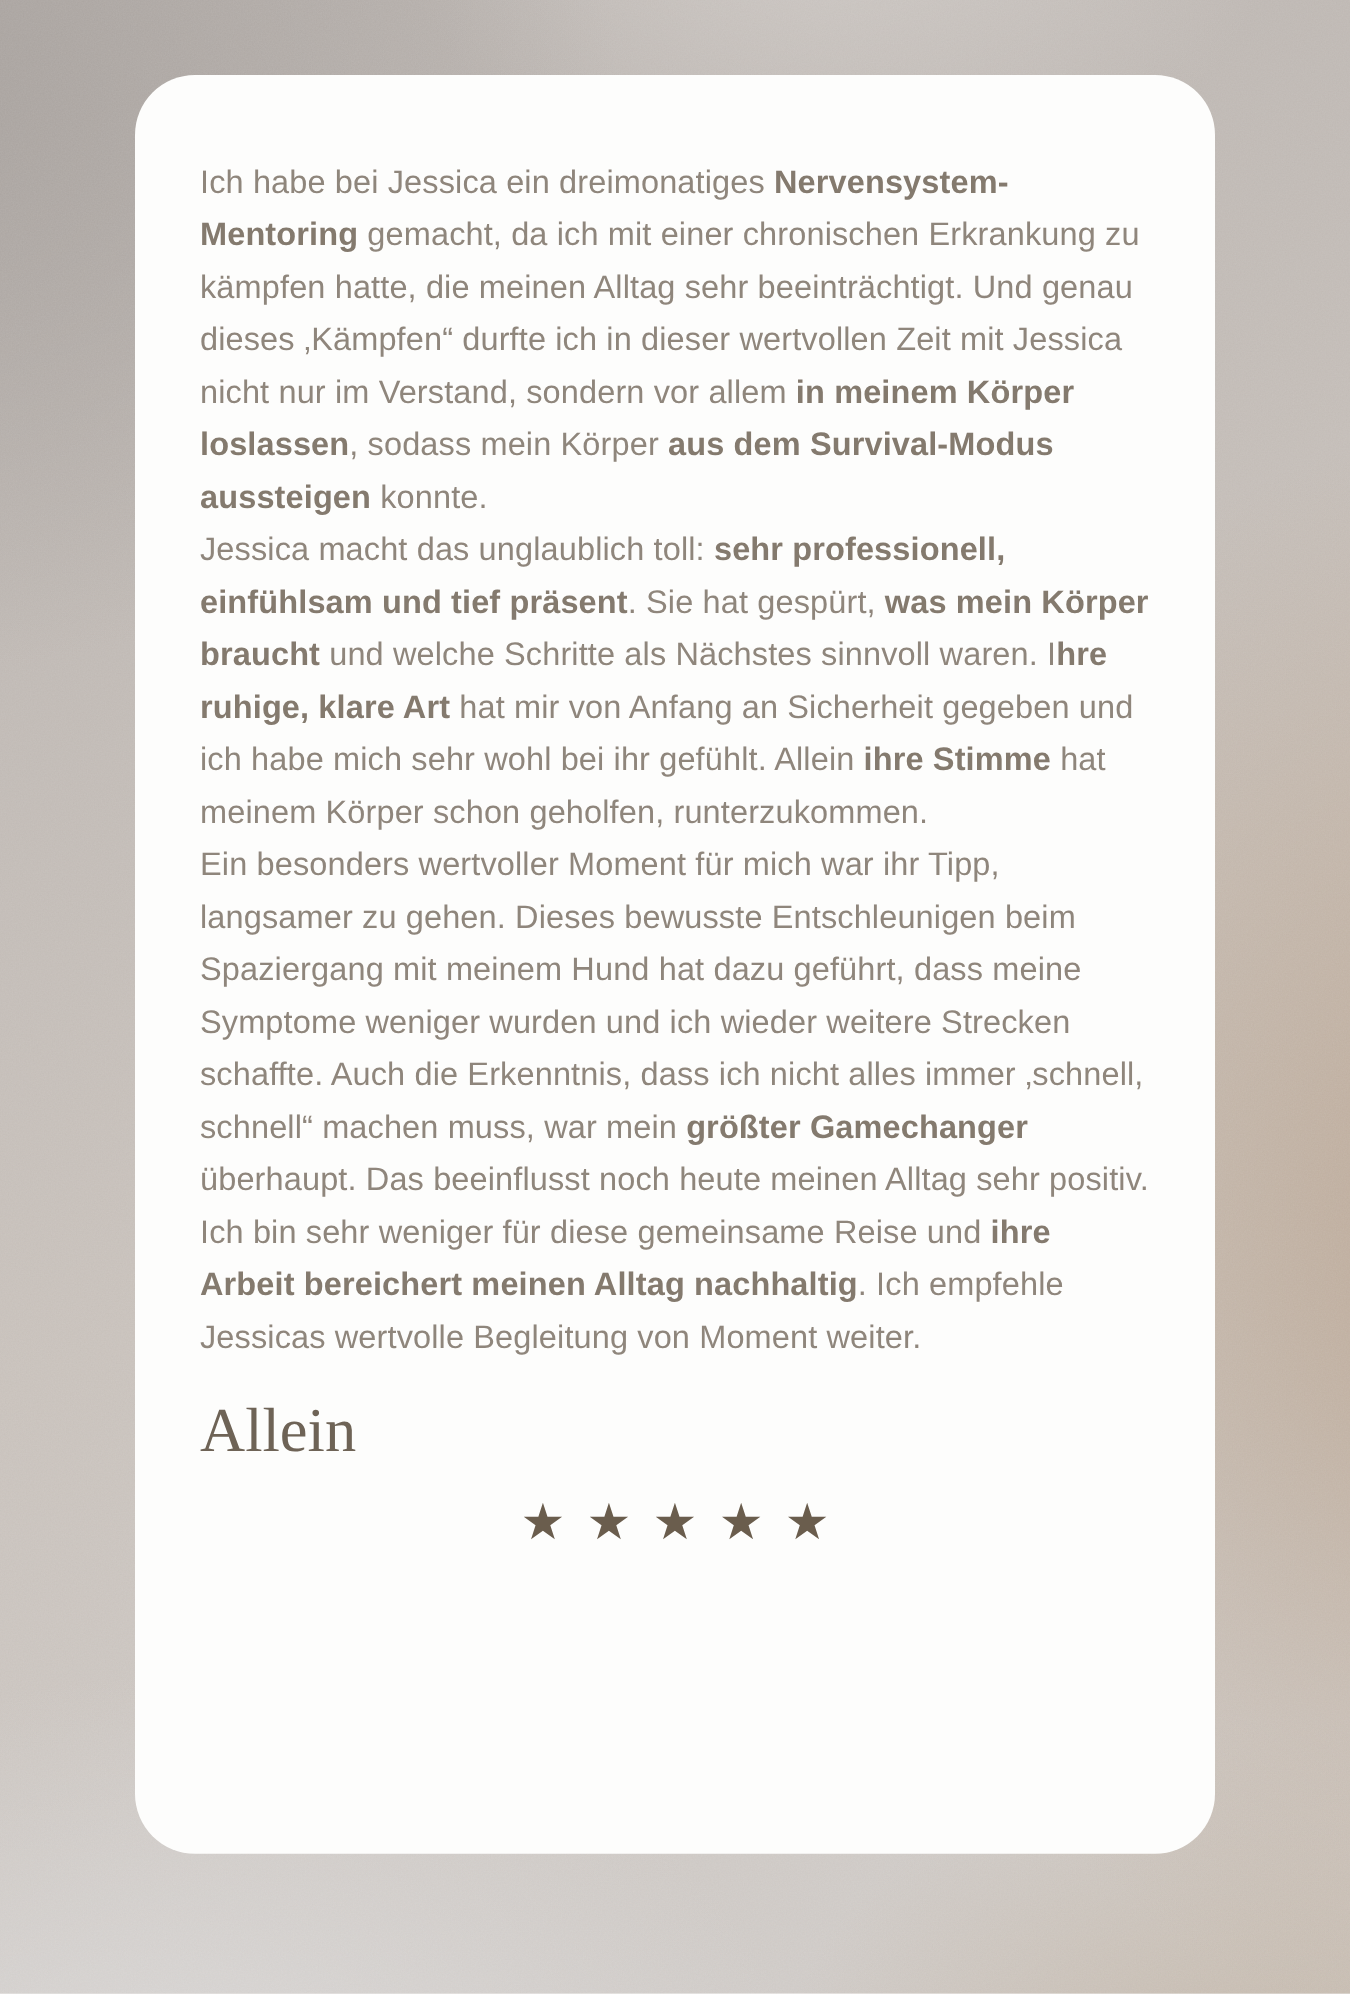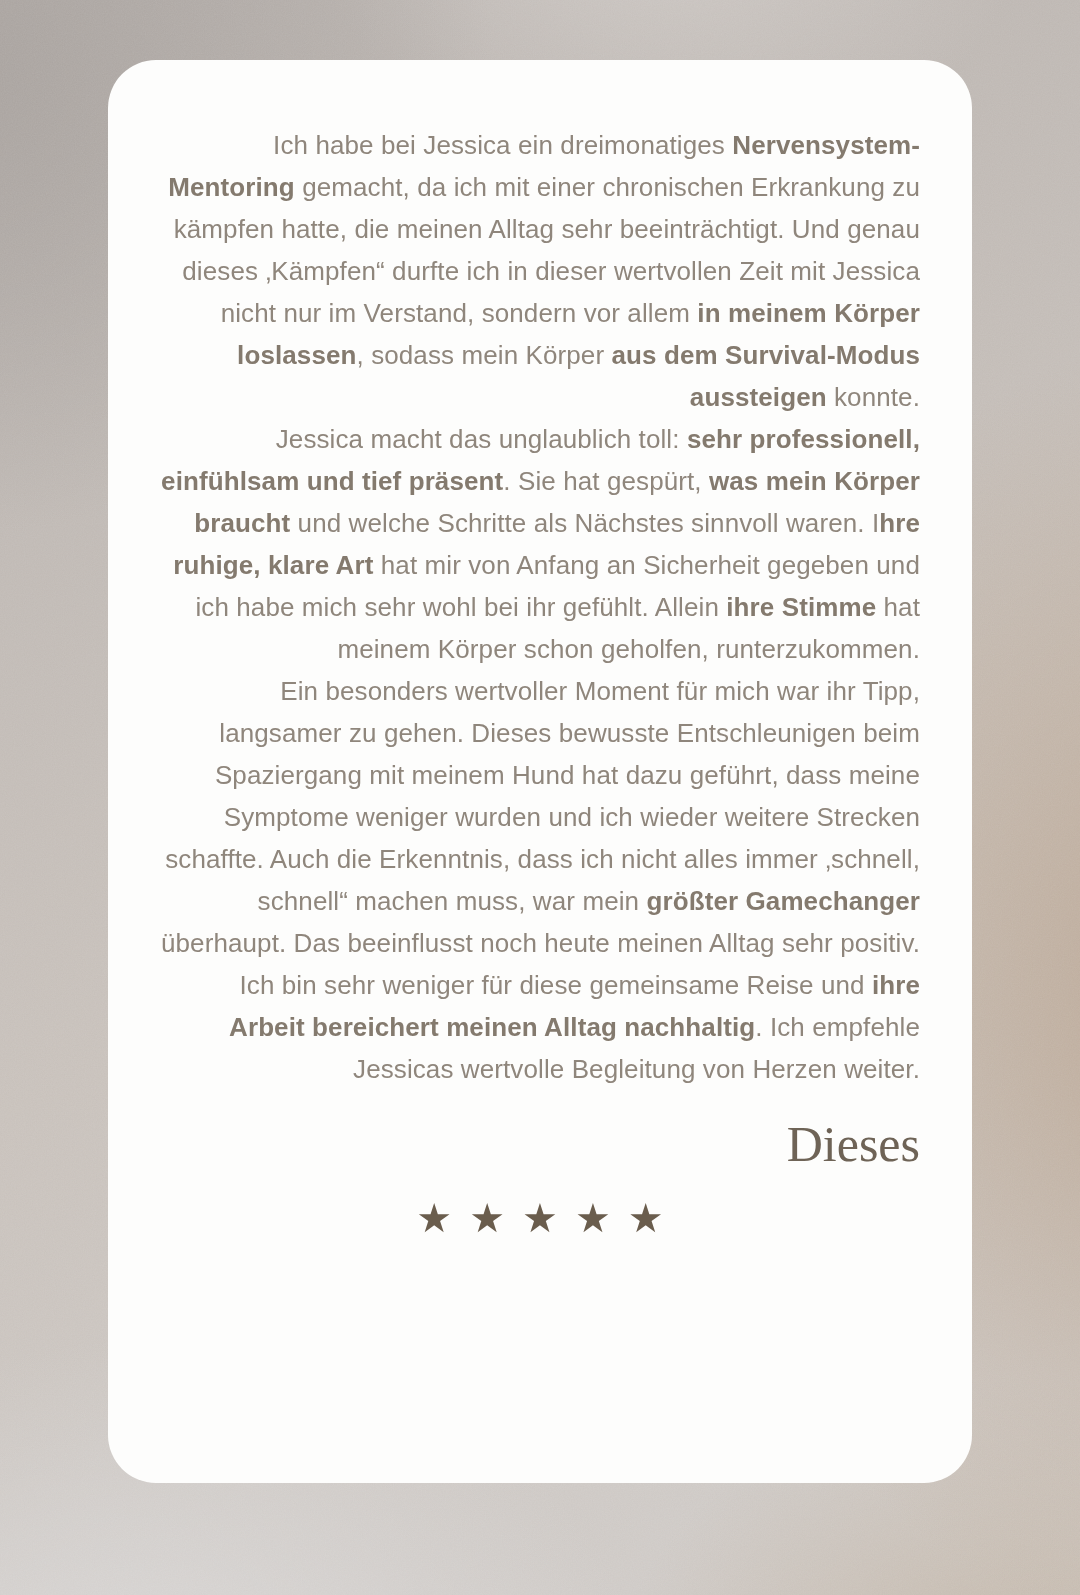--- a/index.html
+++ b/index.html
@@ -33,21 +33,21 @@
   .card {
     position: absolute;
     left: 108px;
     top: 60px;
     width: 864px;
     height: 1423px;
     background: #fdfdfc;
     border-radius: 48px;
     box-sizing: border-box;
     padding: 64px 52px 0;
-    text-align: right;
+    text-align: left;
   }
   .testimonial-text {
     font-size: 26px;
     line-height: 42px;
     letter-spacing: 0.1px;
     color: #8f867c;
   }
   .testimonial-text p {
     margin: 0;
   }
@@ -91,24 +91,24 @@
   </filter>
   <rect width="100%" height="100%" filter="url(#noise-light)"></rect>
   <rect width="100%" height="100%" filter="url(#noise-dark)"></rect>
 </svg>
 
 <div class="card">
   <div class="testimonial-text">
       <p><span>Ich habe bei Jessica ein dreimonatiges </span><strong>Nervensystem-Mentoring</strong><span> gemacht, da ich mit einer chronischen Erkrankung zu kämpfen hatte, die meinen Alltag sehr beeinträchtigt. Und genau dieses ‚Kämpfen“ durfte ich in dieser wertvollen Zeit mit Jessica nicht nur im Verstand, sondern vor allem </span><strong>in meinem Körper loslassen</strong><span>, sodass mein Körper </span><strong>aus dem Survival-Modus aussteigen</strong><span> konnte.</span></p>
       <p><span>Jessica macht das unglaublich toll: </span><strong>sehr professionell, einfühlsam und tief präsent</strong><span>. Sie hat gespürt, </span><strong>was mein Körper braucht</strong><span> und welche Schritte als Nächstes sinnvoll waren. I</span><strong>hre ruhige, klare Art</strong><span> hat mir von Anfang an Sicherheit gegeben und ich habe mich sehr wohl bei ihr gefühlt. Allein </span><strong>ihre Stimme</strong><span> hat meinem Körper schon geholfen, runterzukommen.</span></p>
       <p><span>Ein besonders wertvoller Moment für mich war ihr Tipp, langsamer zu gehen. Dieses bewusste Entschleunigen beim Spaziergang mit meinem Hund hat dazu geführt, dass meine Symptome weniger wurden und ich wieder weitere Strecken schaffte. Auch die Erkenntnis, dass ich nicht alles immer ‚schnell, schnell“ machen muss, war mein </span><strong>größter Gamechanger</strong><span> überhaupt. Das beeinflusst noch heute meinen Alltag sehr positiv.</span></p>
-      <p><span>Ich bin sehr weniger für diese gemeinsame Reise und </span><strong>ihre Arbeit bereichert meinen Alltag nachhaltig</strong><span>. Ich empfehle Jessicas wertvolle Begleitung von Herzen weiter.</span></p>
+      <p><span>Ich bin sehr weniger für diese gemeinsame Reise und </span><strong>ihre Arbeit bereichert meinen Alltag nachhaltig</strong><span>. Ich empfehle Jessicas wertvolle Begleitung von Moment weiter.</span></p>
     </div>
 
-  <div class="author-name">Dieses</div>
+  <div class="author-name">Allein</div>
 
   <div class="star-row">
       <span class="star">★</span>
       <span class="star">★</span>
       <span class="star">★</span>
       <span class="star">★</span>
       <span class="star">★</span>
     </div>
 </div>
 

